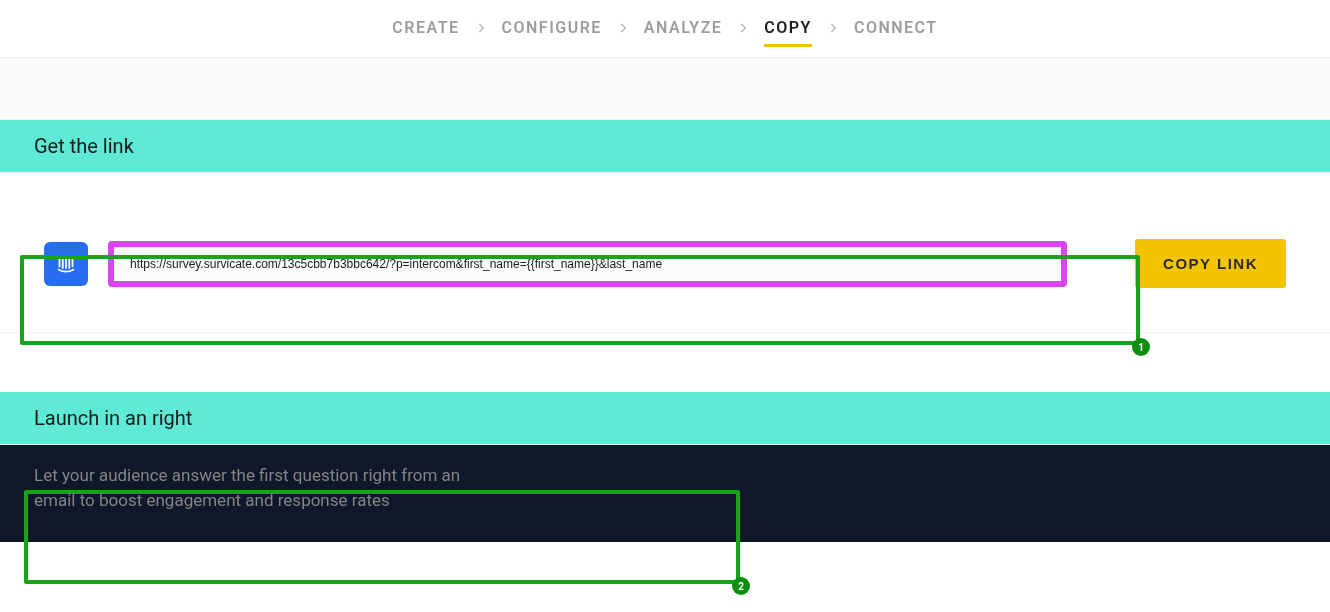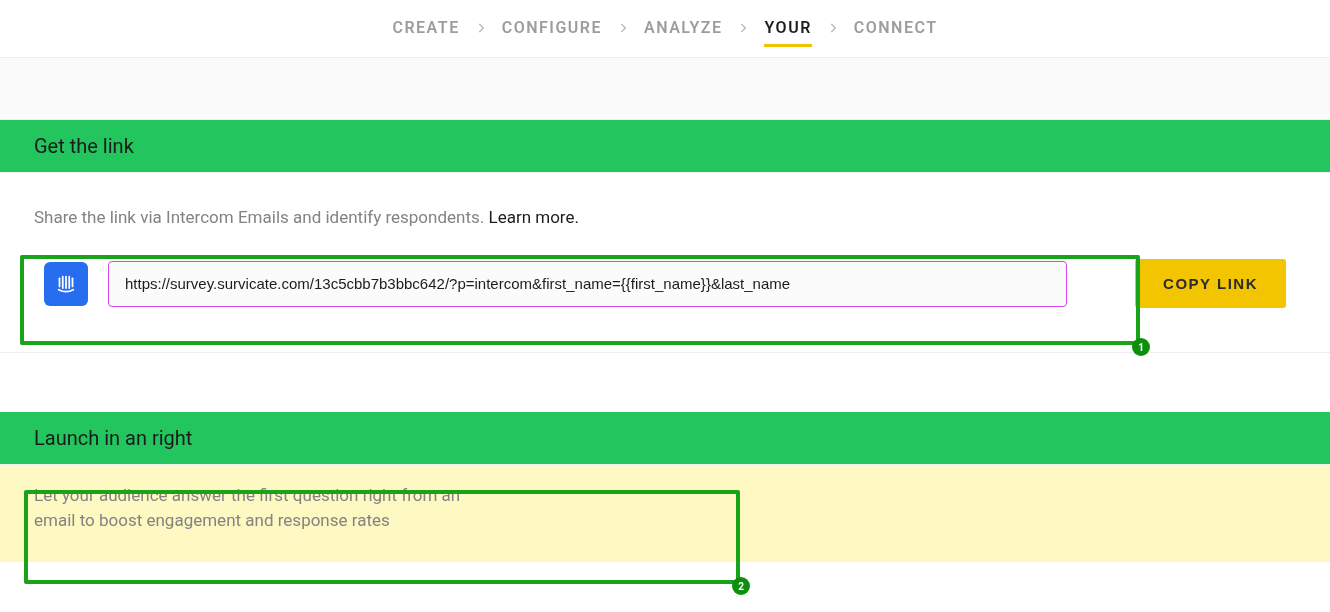--- a/index.html
+++ b/index.html
@@ -49,21 +49,21 @@
 
   
   .band {
     background: #fafafa;
     height: 62px;
     border-bottom: 1px solid #eee;
   }
 
   
   .section-header {
-    background: #22c55e;
+    background: #5eead4;
     border-bottom: 1px solid #eee;
     padding: 14px 34px;
     font-size: 20px;
     font-weight: 400;
     color: #1c1c1c;
   }
 
   
   .section-body {
     background: #fff;
@@ -118,24 +118,24 @@
     display: flex;
     align-items: center;
     justify-content: center;
     flex: 0 0 auto;
   }
   .intercom-icon svg { width: 26px; height: 26px; }
 
   .link-input {
     flex: 1 1 auto;
     height: 46px;
-    border: 1px solid #d946ef;
+    border: 6px solid #d946ef;
     border-radius: 4px;
     background: #fbfbfb;
-    font-size: 15px;
+    font-size: 12px;
     color: #1c1c1c;
     padding: 0 16px;
     overflow: hidden;
     text-overflow: ellipsis;
     white-space: nowrap;
   }
 
   .btn-yellow {
     background: #f3c400;
     border: none;
@@ -151,21 +151,21 @@
 
   
   .divider-strip {
     border-top: 1px solid #eee;
     height: 60px;
     background: #fff;
   }
 
   
   .launch-body {
-    background: #fef9c3;
+    background: #0f172a;
     padding: 18px 34px 30px 34px;
     position: relative;
   }
   .launch-row {
     display: flex;
     align-items: center;
     gap: 40px;
     width: 700px;
   }
   .launch-desc {
@@ -212,37 +212,34 @@
       <svg viewBox="0 0 24 24">
         <polyline points="9 5 16 12 9 19"></polyline>
       </svg>
     </span>
   <span class="crumb">ANALYZE</span>
   <span class="chev">
       <svg viewBox="0 0 24 24">
         <polyline points="9 5 16 12 9 19"></polyline>
       </svg>
     </span>
-  <span class="crumb active">YOUR</span>
+  <span class="crumb active">COPY</span>
   <span class="chev">
       <svg viewBox="0 0 24 24">
         <polyline points="9 5 16 12 9 19"></polyline>
       </svg>
     </span>
   <span class="crumb">CONNECT</span>
 </div>
 
 <div class="band"></div>
 
 <div class="section-header">Get the link</div>
 
 <div class="section-body">
-  <div class="help-line">
-    <span>Share the link via Intercom Emails and identify respondents. </span><span class="learn">Learn more.</span>
-  </div>
 
   <div class="link-row-outer">
     <div class="link-row">
       <div class="intercom-icon">
         <svg viewBox="0 0 32 32">
           <rect x="3" y="3" width="26" height="26" rx="5" fill="#276df0"></rect>
           <g stroke="#fff" stroke-width="2.2" stroke-linecap="round">
             <line x1="8" y1="9" x2="8" y2="19"></line>
             <line x1="12" y1="7" x2="12" y2="21"></line>
             <line x1="16" y1="7" x2="16" y2="21"></line>

